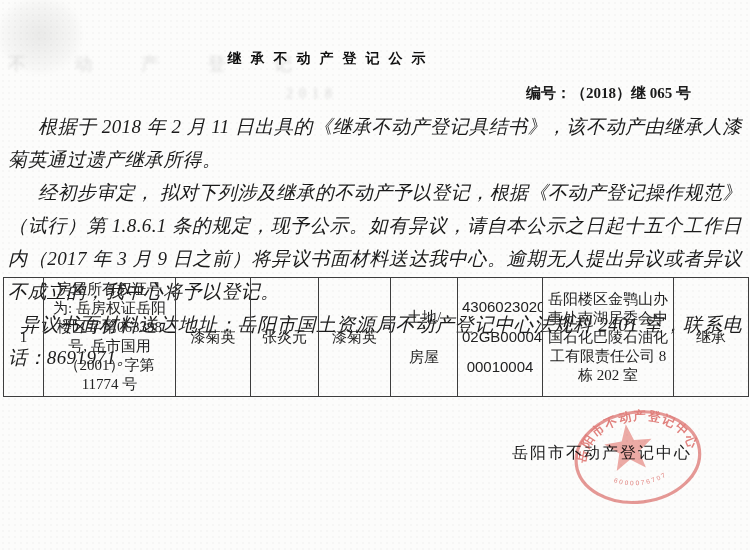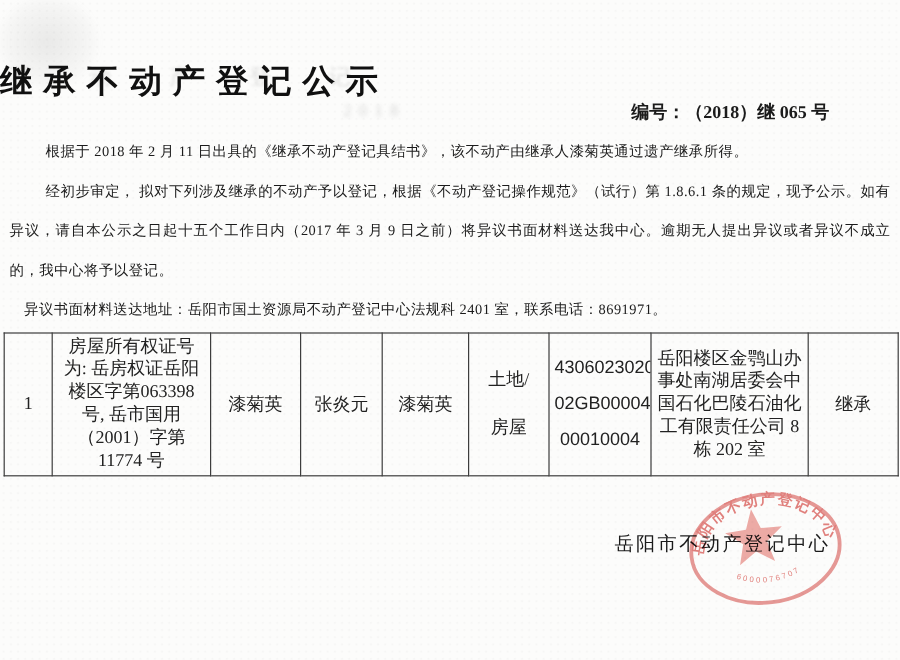--- a/index.html
+++ b/index.html
@@ -18,30 +18,30 @@
   }
   .ghost-header{
     position:absolute; left:8px; top:52px; font-size:18px; letter-spacing:22px;
     color:#6a6a6a; opacity:.20; filter:blur(1.4px); white-space:nowrap;
   }
   .ghost-number{
     position:absolute; left:286px; top:86px; font-size:14px; letter-spacing:6px;
     color:#707070; opacity:.26; filter:blur(1.6px); white-space:nowrap;
   }
   .doc-title{
-    position:absolute; top:50px; left:0; width:662px; text-align:left;
-    font-size:27px; font-weight:bold; letter-spacing:9px; color:#101010; white-space:nowrap;
+    position:absolute; top:50px; left:0; width:662px; text-align:center;
+    font-size:14px; font-weight:bold; letter-spacing:9px; color:#101010; white-space:nowrap;
   }
   .doc-number{
     position:absolute; top:84px; left:483px; font-size:15px; font-weight:bold; white-space:nowrap;padding-left:43px;
   }
   .body-text{ position:absolute; top:110px; left:8px; right:8px; }
   .body-text p{
-    margin:0; font-size:12px; line-height:33px; letter-spacing:.4px;
-    text-align:justify; text-justify:inter-ideograph;
+    margin:0; font-size:19px; line-height:33px; letter-spacing:.4px;
+    text-align:justify; text-justify:inter-ideograph;font-style:italic;
   }
   .body-text p.indent2{ text-indent:30px; }
   .body-text p.indent1{ text-indent:12px; }
   table.notice{
     position:absolute; top:277px; left:3px; width:745px;
     border-collapse:collapse; table-layout:fixed;
   }
   table.notice th, table.notice td{
     border:1px solid #3d3d3d; padding:2px 4px;
     font-size:15px; font-weight:normal; text-align:center; vertical-align:middle;

